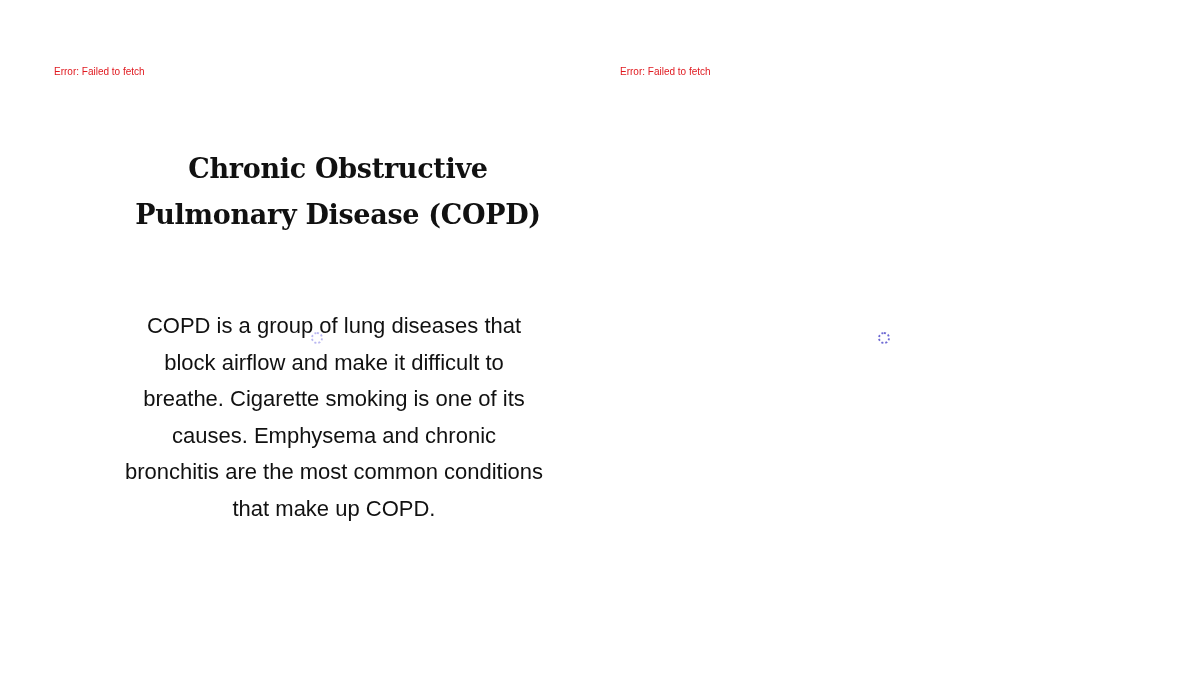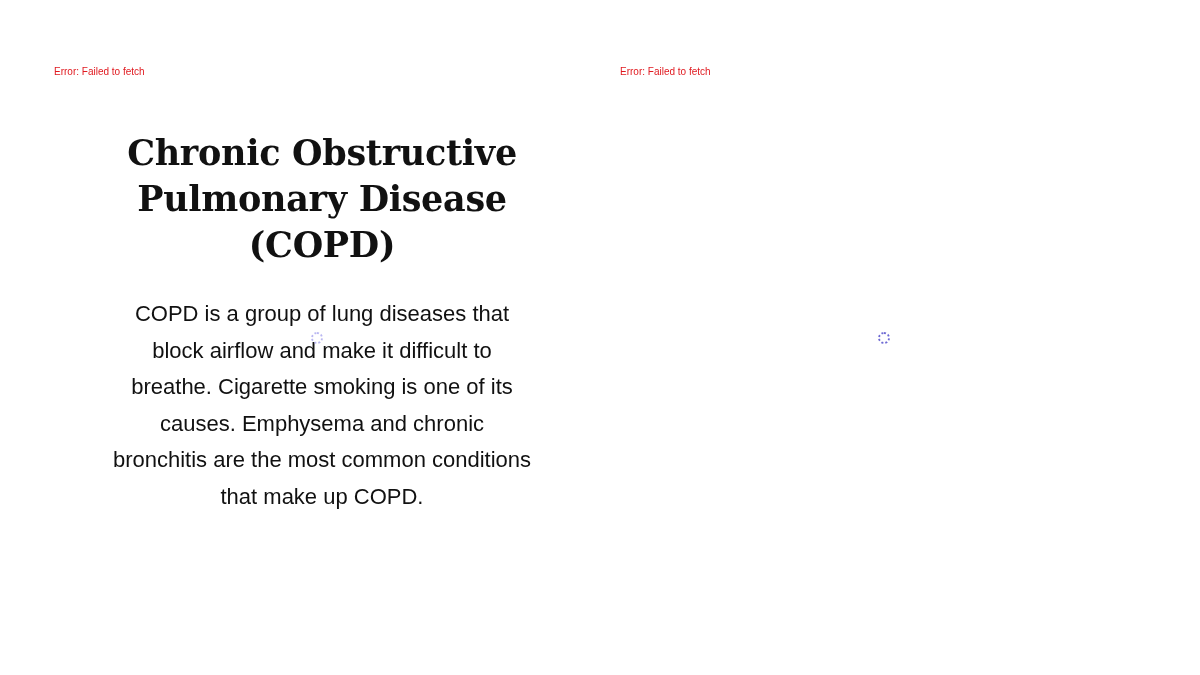--- a/index.html
+++ b/index.html
@@ -11,28 +11,28 @@
     .panel { position: absolute; top: 0; width: 566px; height: 674px; }
     .panel.left { left: 0; }
     .panel.right { left: 566px; }
     .error {
       position: absolute; top: 66px; left: 54px;
       font-size: 10px; color: #e0191f;
       font-family: "Liberation Sans", sans-serif;
     }
     .title {
       position: absolute; top: 130px; left: 112px; width: 420px;
-      text-align: center; margin: 0;
+      text-align: center; margin: 16px;
       font-family: "DejaVu Serif", serif; font-weight: bold;
-      font-size: 35px; line-height: 46px; color: #111;
+      font-size: 27px; line-height: 46px; color: #111;
       letter-spacing: -0.3px;
     }
     .desc {
       position: absolute; top: 296px; left: 112px; width: 420px;
-      text-align: center; margin: 0;
+      text-align: center; margin: 12px;
       font-family: "Liberation Sans", sans-serif;
       font-size: 22px; line-height: 36.5px; color: #111;
     }
     .spinner {
       position: absolute; width: 12px; height: 12px;
       border-radius: 50%;
       border: 2px dotted #5a55d8;
       box-sizing: border-box;
       opacity: 0.8;
     }

